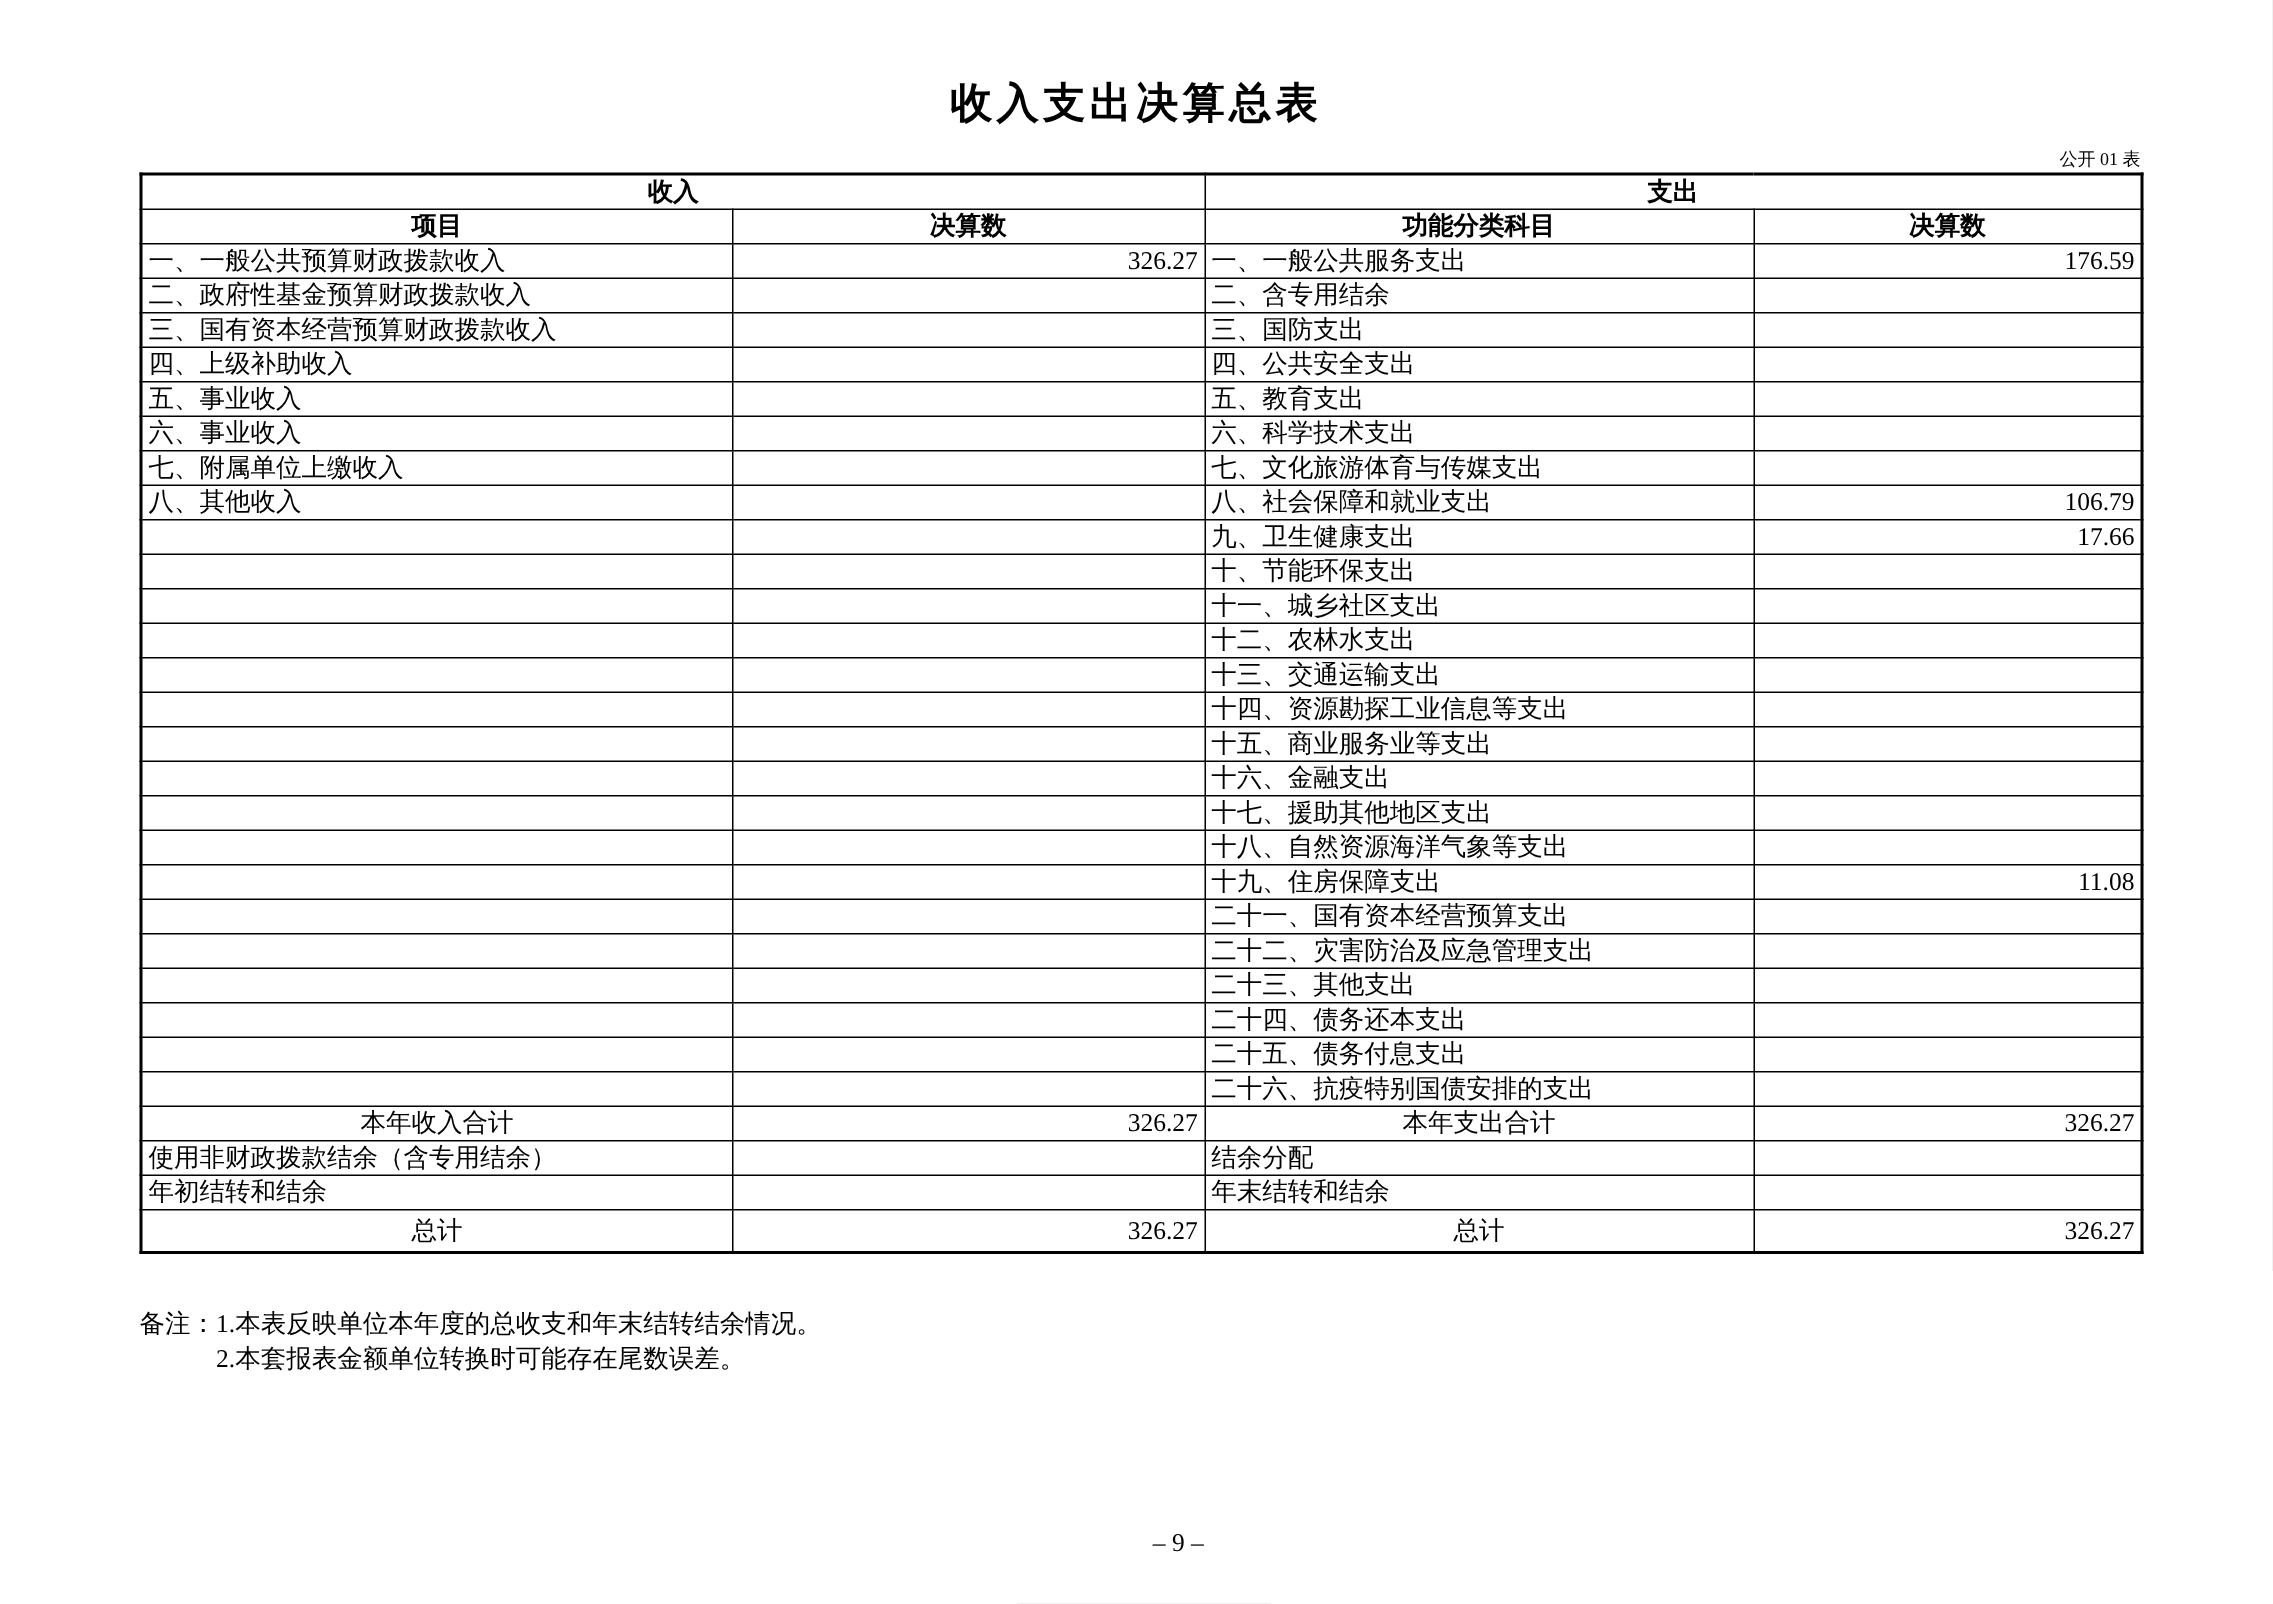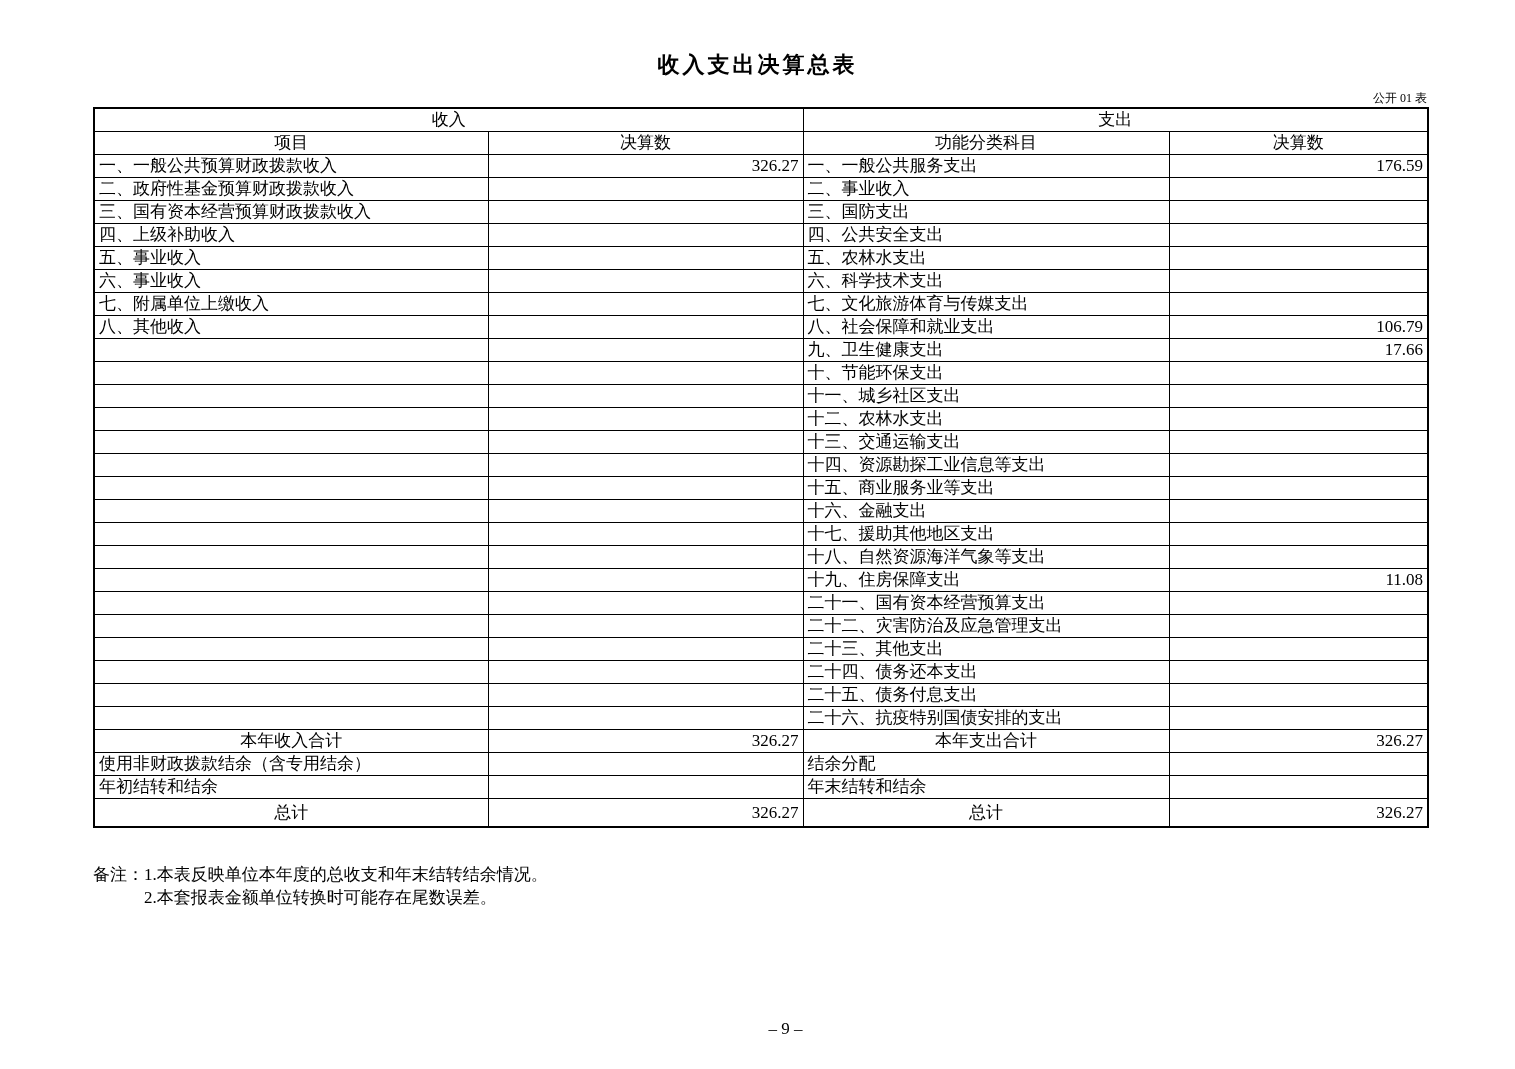--- a/index.html
+++ b/index.html
@@ -7,21 +7,21 @@
   body { font-family:"Liberation Serif","DejaVu Serif",serif; color:#000; }
   .page {
     position:relative;
     width:1515px; height:1069px;
     background:#ffffff;
     overflow:hidden;
   }
   .doc-title {
     padding-top:50px;
     text-align:center;
-    font-size:22px;
+    font-size:28px;
     font-weight:bold;
     letter-spacing:3px;
   }
   .code-line {
     margin:10px 88px 0 93px;
     text-align:right;
     font-size:12px;
   }
   .meta-line {
     margin:2px 88px 2px 93px;
@@ -40,21 +40,21 @@
   table.summary th, table.summary td {
     border:1px solid #000;
     font-size:17px;
     height:23px;
     line-height:21px;
     white-space:nowrap;
     overflow:hidden;
     padding:0 4px;
   }
   table.summary th {
-    font-weight:normal;
+    font-weight:bold;
     text-align:center;
   }
   td.item { text-align:left; font-weight:normal; }
   td.item.ctr { text-align:center; }
   td.val  { text-align:right; font-weight:normal; padding-right:7px; }
   tbody tr:last-child td { height:29px; line-height:27px; }
   .notes {
     margin:36px 88px 0 93px;
     font-size:17px;
     display:flex;
@@ -102,39 +102,39 @@
     <tbody>
         <tr>
           <td class="item">一、一般公共预算财政拨款收入</td>
           <td class="val">326.27</td>
           <td class="item">一、一般公共服务支出</td>
           <td class="val">176.59</td>
         </tr>
         <tr>
           <td class="item">二、政府性基金预算财政拨款收入</td>
           <td class="val"></td>
-          <td class="item">二、事业收入</td>
+          <td class="item">二、含专用结余</td>
           <td class="val"></td>
         </tr>
         <tr>
           <td class="item">三、国有资本经营预算财政拨款收入</td>
           <td class="val"></td>
           <td class="item">三、国防支出</td>
           <td class="val"></td>
         </tr>
         <tr>
           <td class="item">四、上级补助收入</td>
           <td class="val"></td>
           <td class="item">四、公共安全支出</td>
           <td class="val"></td>
         </tr>
         <tr>
           <td class="item">五、事业收入</td>
           <td class="val"></td>
-          <td class="item">五、农林水支出</td>
+          <td class="item">五、教育支出</td>
           <td class="val"></td>
         </tr>
         <tr>
           <td class="item">六、事业收入</td>
           <td class="val"></td>
           <td class="item">六、科学技术支出</td>
           <td class="val"></td>
         </tr>
         <tr>
           <td class="item">七、附属单位上缴收入</td>

